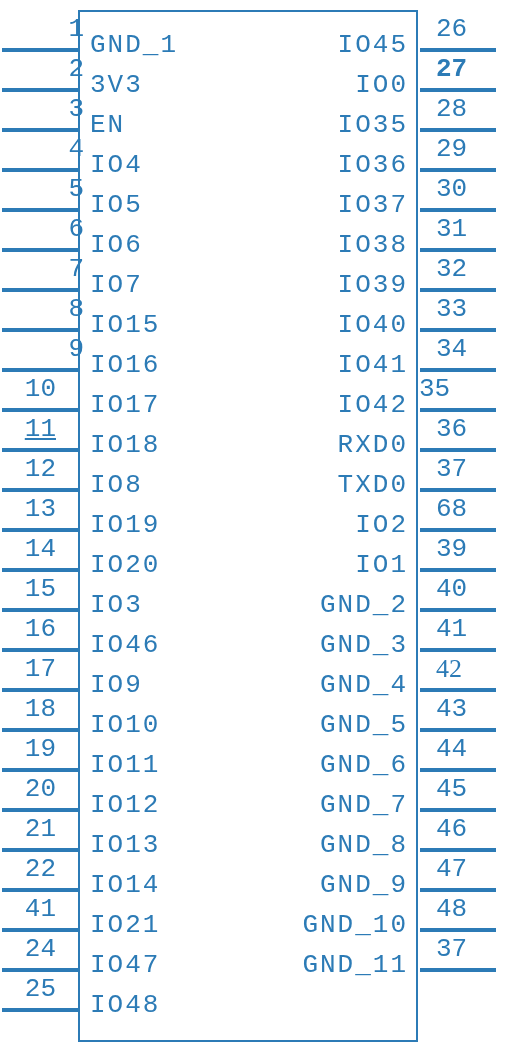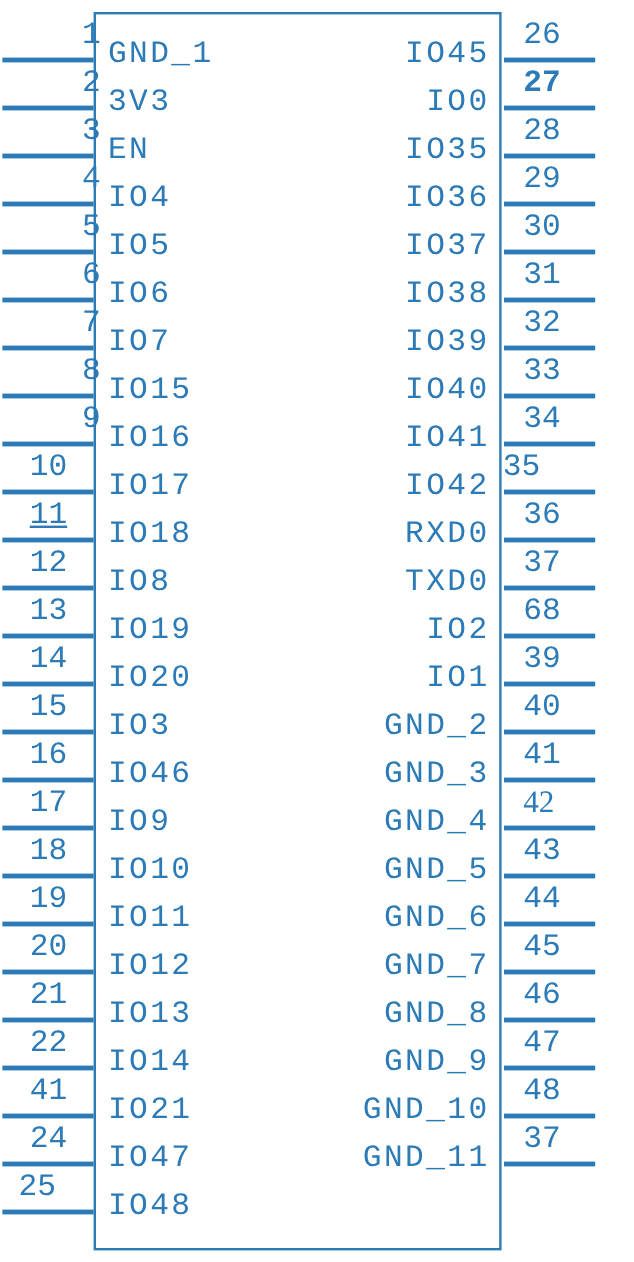--- a/index.html
+++ b/index.html
@@ -188,21 +188,21 @@
         <div class="pin-number-left" style="left: 6px; width: 50px;">41</div>
         <div class="pin-line" style="left: 2px; width: 76px;"></div>
         <div class="pin-label-left">IO21</div>
       </div>
       <div class="pin-row-left" style="top: 968px;">
         <div class="pin-number-left" style="left: 6px; width: 50px;">24</div>
         <div class="pin-line" style="left: 2px; width: 76px;"></div>
         <div class="pin-label-left">IO47</div>
       </div>
       <div class="pin-row-left" style="top: 1008px;">
-        <div class="pin-number-left" style="left: 6px; width: 50px; text-align: center;">25</div>
+        <div class="pin-number-left" style="left: 6px; width: 50px;">25</div>
         <div class="pin-line" style="left: 2px; width: 76px;"></div>
         <div class="pin-label-left">IO48</div>
       </div>
       <div class="pin-row-right" style="top: 48px;">
         <div class="pin-line" style="left: 420px; width: 76px;"></div>
         <div class="pin-number-right" style="left: 436px;">26</div>
         <div class="pin-label-right">IO45</div>
       </div>
       <div class="pin-row-right" style="top: 88px;">
         <div class="pin-line" style="left: 420px; width: 76px;"></div>

